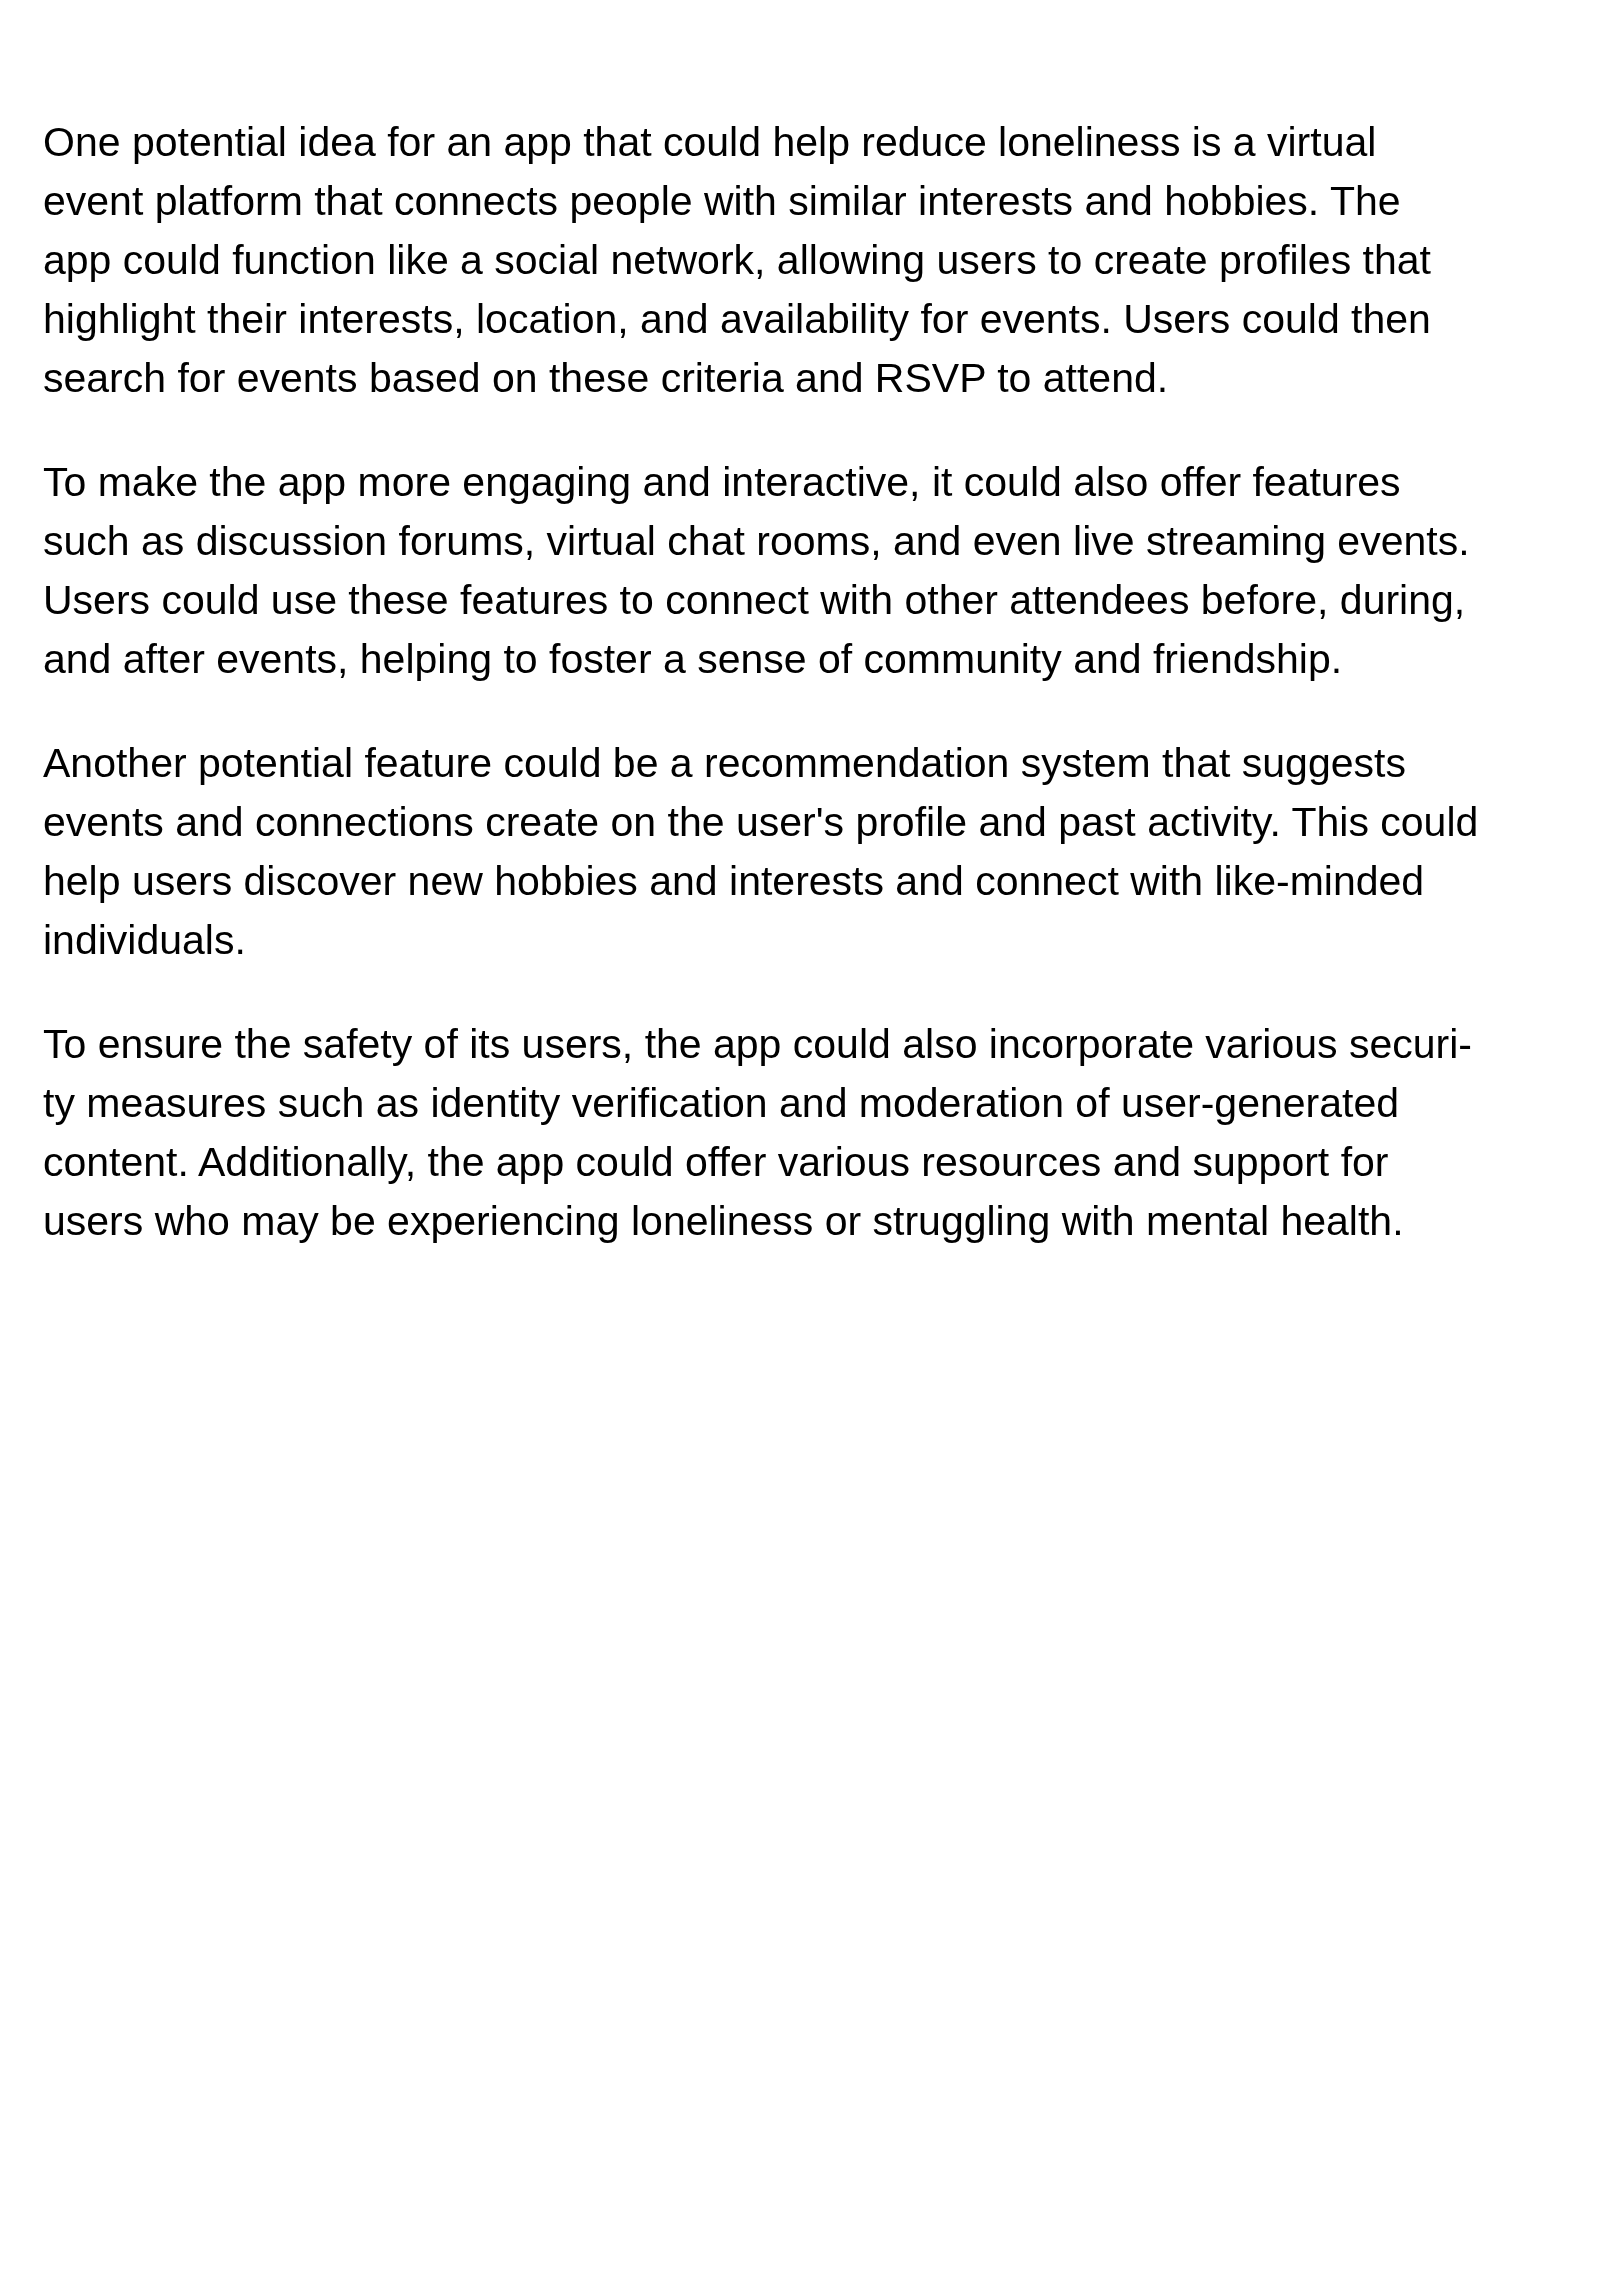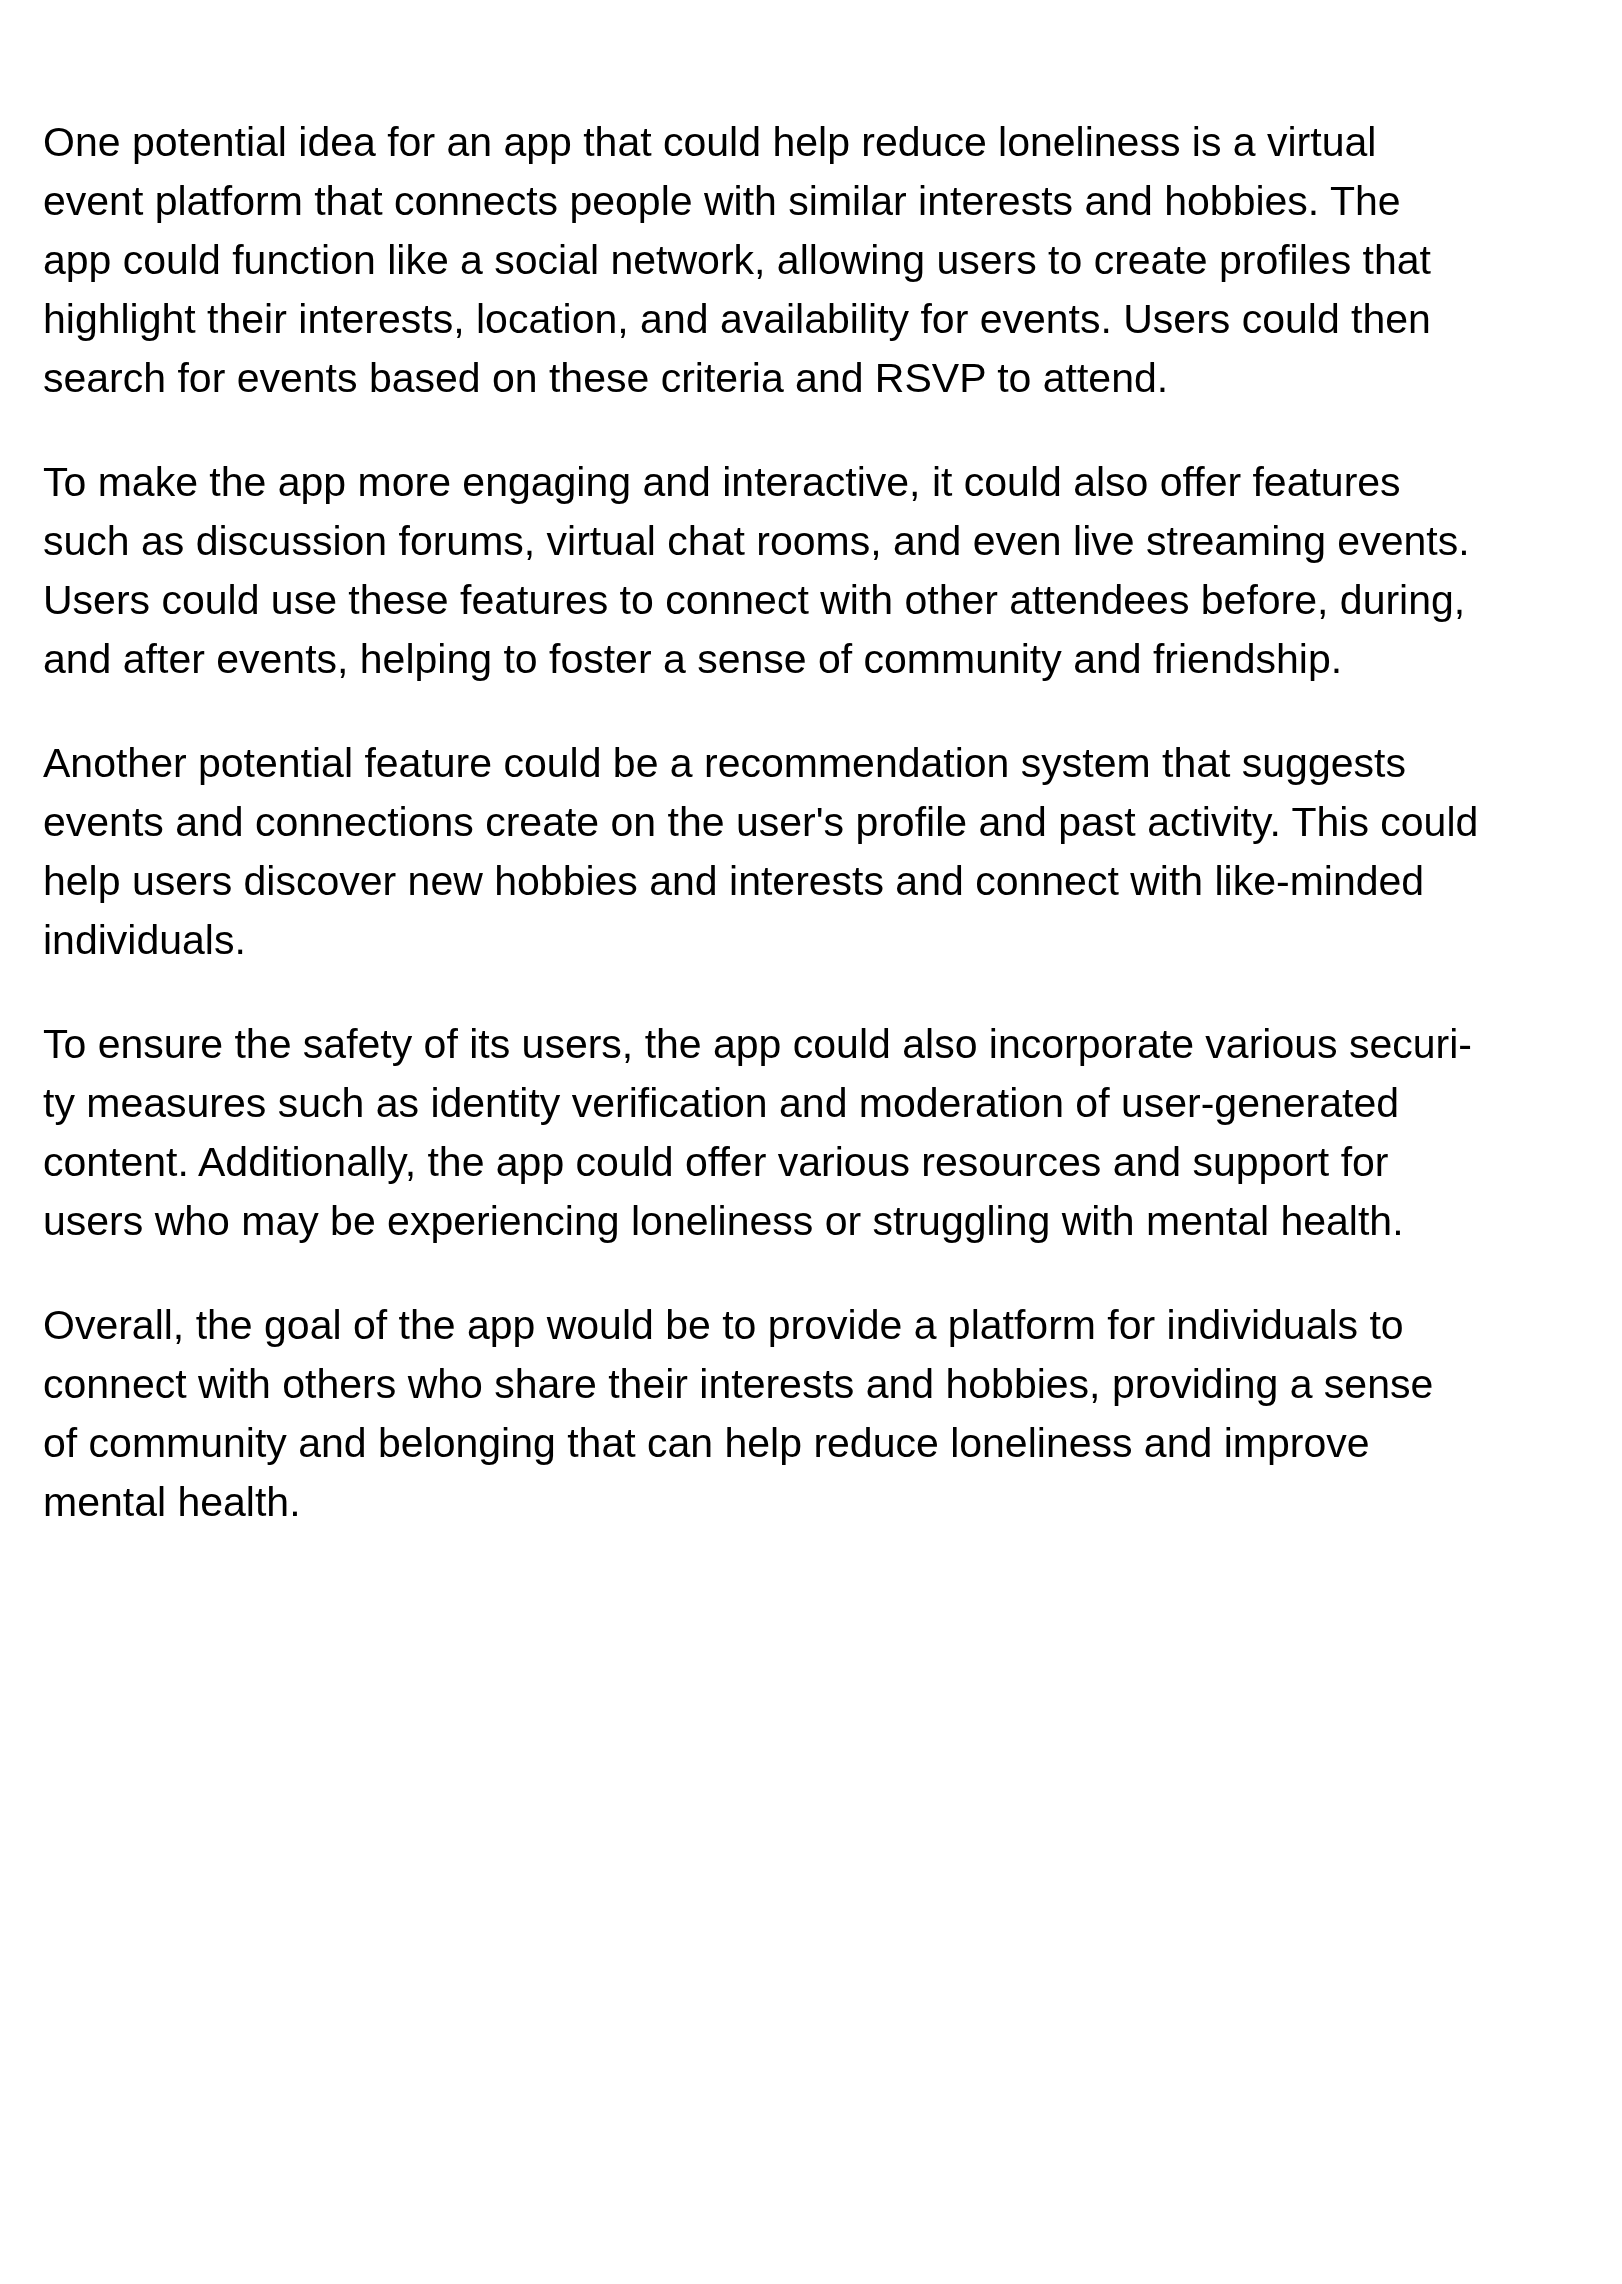--- a/index.html
+++ b/index.html
@@ -46,18 +46,14 @@
 Users could use these features to connect with other attendees before, during,
 and after events, helping to foster a sense of community and friendship.</div>
   <div class="paragraph">Another potential feature could be a recommendation system that suggests
 events and connections create on the user's profile and past activity. This could
 help users discover new hobbies and interests and connect with like-minded
 individuals.</div>
   <div class="paragraph">To ensure the safety of its users, the app could also incorporate various securi-
 ty measures such as identity verification and moderation of user-generated
 content. Additionally, the app could offer various resources and support for
 users who may be experiencing loneliness or struggling with mental health.</div>
-  <div class="paragraph">Overall, the goal of the app would be to provide a platform for individuals to
-connect with others who share their interests and hobbies, providing a sense
-of community and belonging that can help reduce loneliness and improve
-mental health.</div>
 </div>
 
 
 </body></html>

